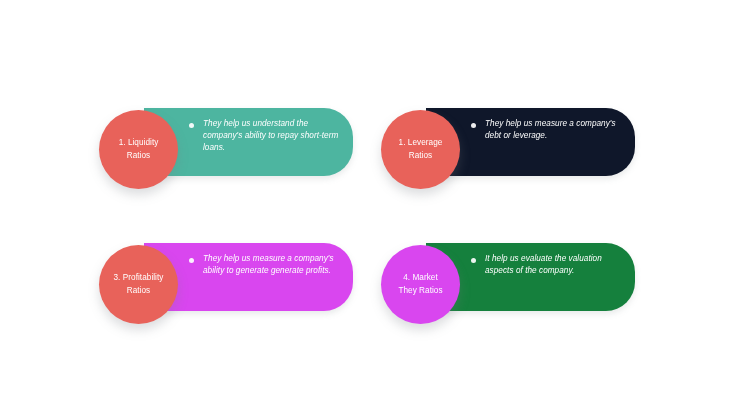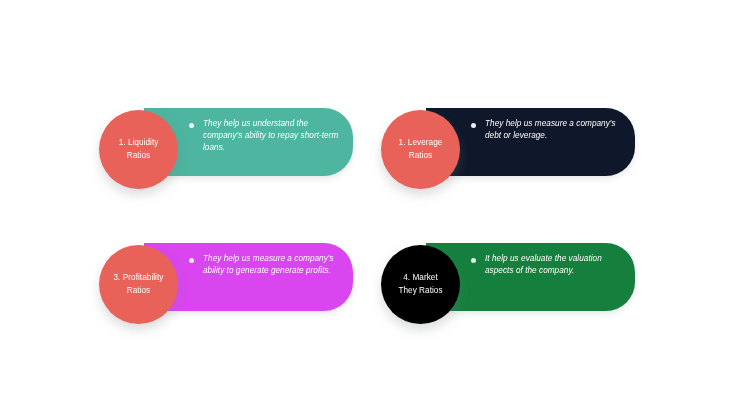--- a/index.html
+++ b/index.html
@@ -141,18 +141,18 @@
     </div>
   </div>
 
   <div class="panel col-right row-bottom">
     <div class="pill" style="background: #15803d;">
       <div class="pill-body">
         <span class="bullet"></span>
         <span class="pill-text">It help us evaluate the valuation aspects of the company.</span>
       </div>
     </div>
-    <div class="circle" style="background: #000000;">
+    <div class="circle" style="background: #d946ef;">
       <span class="circle-label"><span>4. Market</span><br><span>They Ratios</span></span>
     </div>
   </div>
 
 </div>
 
 </body></html>

